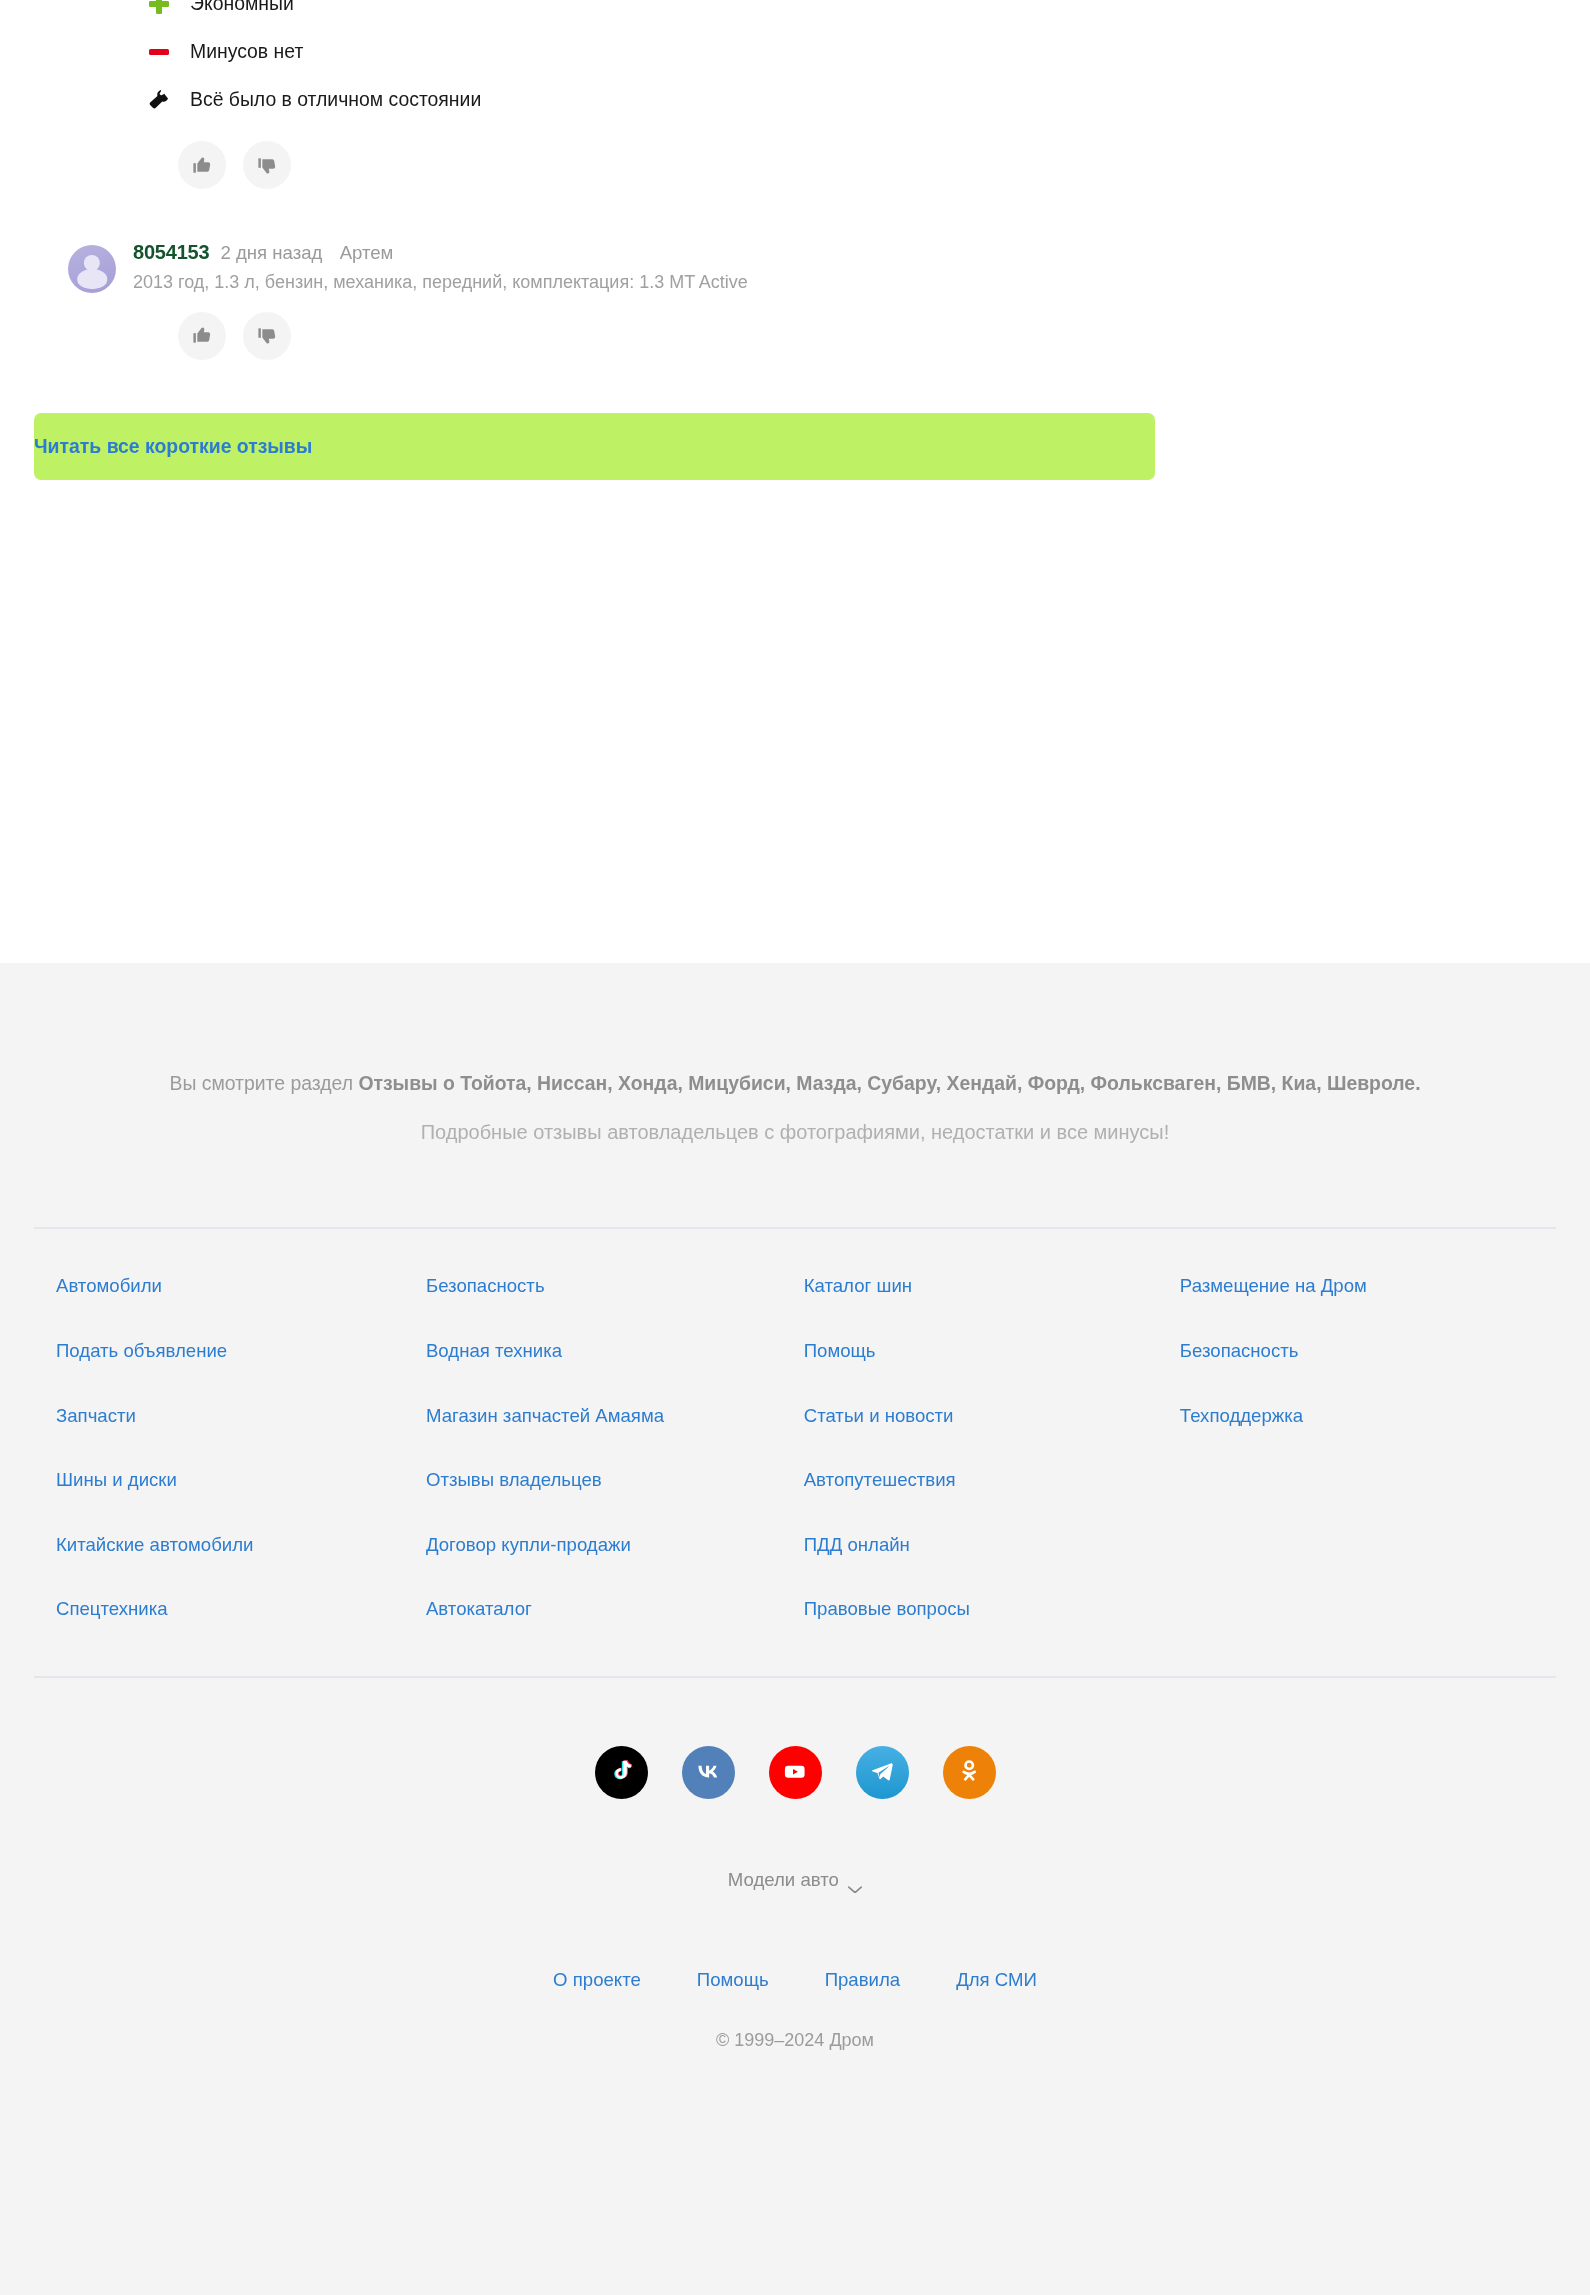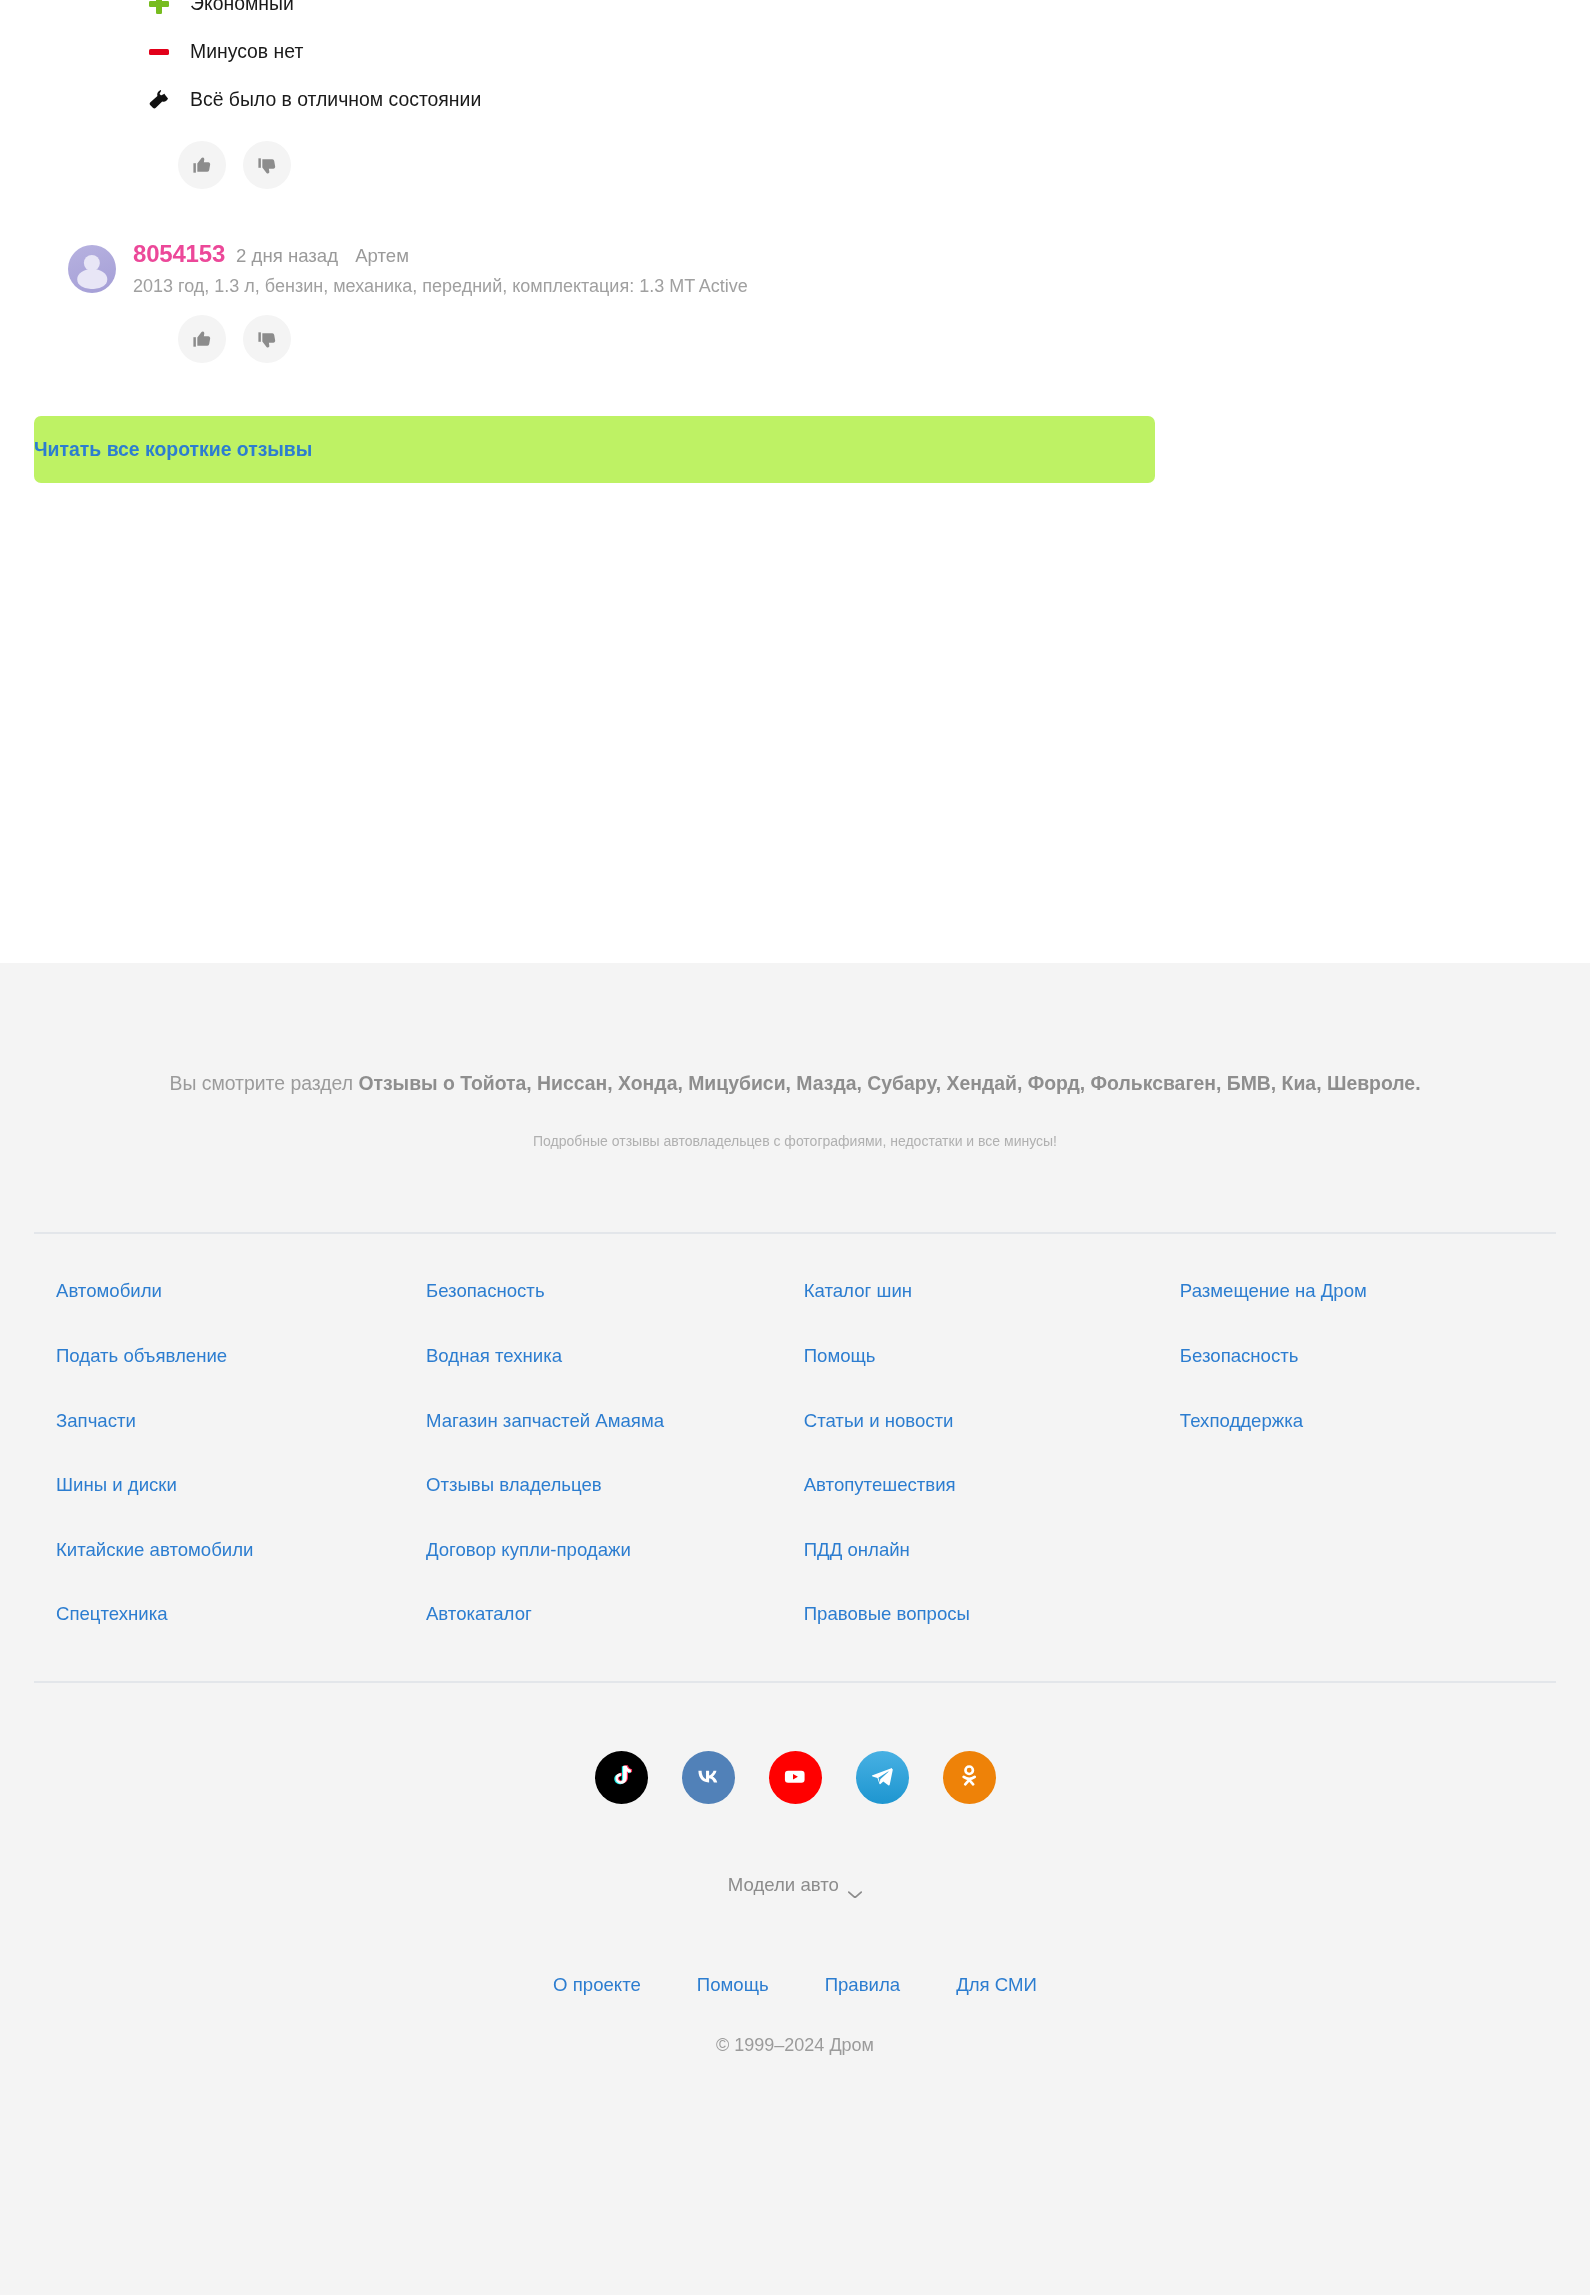--- a/index.html
+++ b/index.html
@@ -60,23 +60,23 @@
   }
   .review-meta { padding-top: 1.6px; }
   .meta-line-1 {
     display: flex;
     align-items: baseline;
     gap: 11px;
     line-height: 1.0;
     white-space: nowrap;
   }
   .review-id {
-    font-size: 24px;
+    font-size: 20px;
     font-weight: 700;
-    color: #ec4899;
+    color: #14532d;
     letter-spacing: -0.2px;
   }
   .review-date, .review-author {
     font-size: 18.6px;
     color: #9a9a9a;
   }
   .review-author { margin-left: 6.2px; }
   .review-specs {
     margin-top: 9.3px;
     font-size: 18px;
@@ -164,22 +164,22 @@
   .footer-inner { width: 1522px; margin: 0 34px; position: relative; }
 
   .seo-block { padding-top: 107px; text-align: center; }
   .seo-line-1 {
     font-size: 19.4px;
     color: #9b9b9b;
     line-height: 1.4;
   }
   .seo-line-1 b { color: #8e8e8e; font-weight: 700; }
   .seo-line-2 {
-    margin-top: 36px;
-    font-size: 14px;
+    margin-top: 24px;
+    font-size: 20px;
     color: #b0b0b0;
   }
 
   .divider {
     height: 2.3px;
     background: #e3e6ea;
     margin-top: 0;
   }
   .divider-1 { margin-top: 83px; }
 

